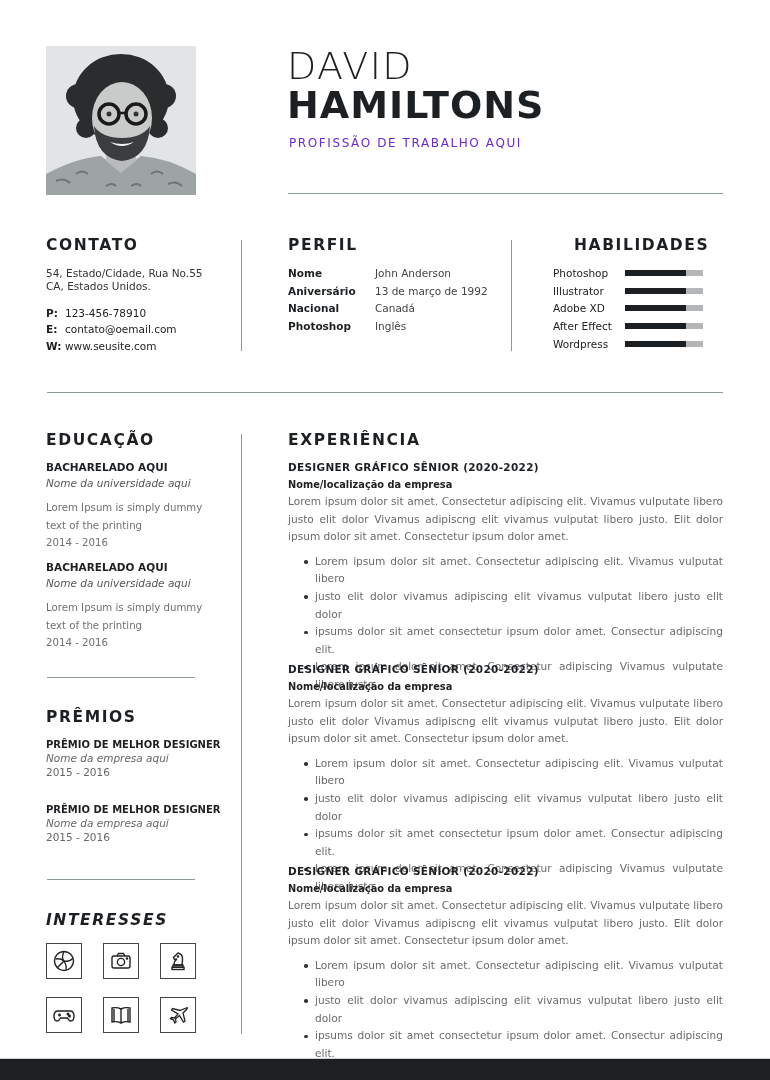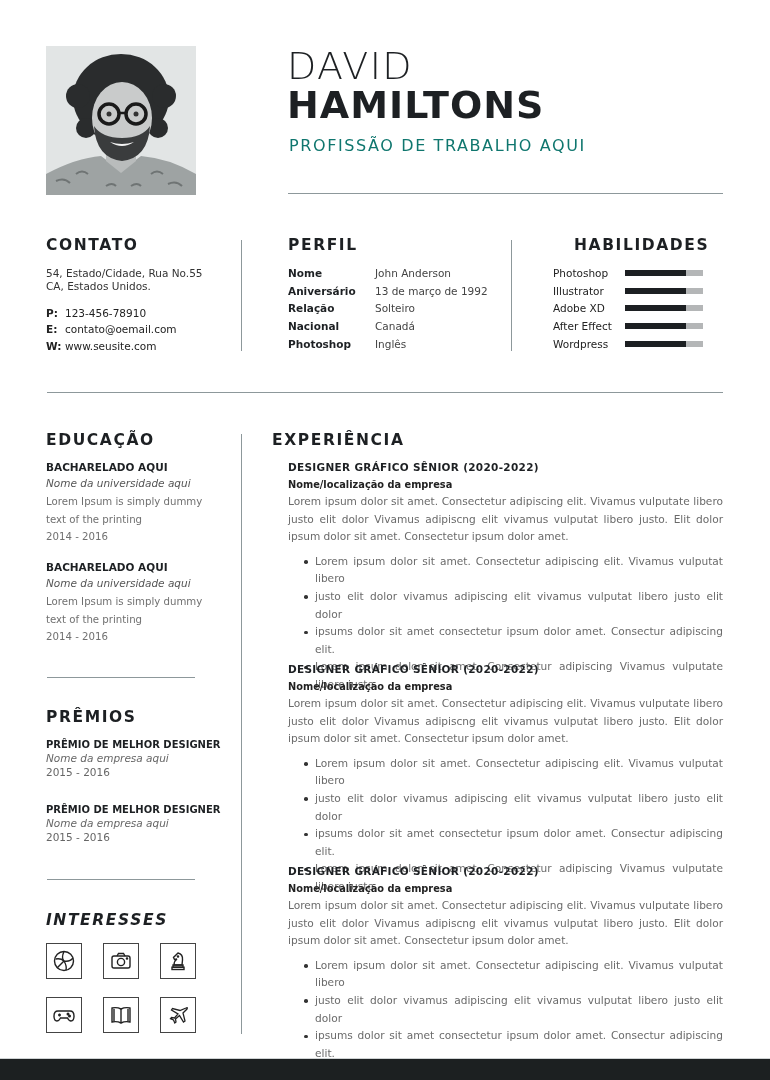--- a/index.html
+++ b/index.html
@@ -8,21 +8,21 @@
 
   .abs { position: absolute; }
 
   
   .photo { left: 46px; top: 46px; width: 150px; height: 149px; background: #dfe3e4; overflow: hidden; }
   .photo svg { width: 100%; height: 100%; display: block; }
 
   
   .first-name { left: 287px; top: 44px; font-family: "DejaVu Sans", sans-serif; font-weight: 300; font-size: 38px; letter-spacing: 1.5px; color: #1d2023; line-height: 44px; font-stretch: condensed; }
   .last-name { left: 287px; top: 83px; font-family: "DejaVu Sans", sans-serif; font-weight: 700; font-size: 38px; letter-spacing: 1px; color: #1d2023; line-height: 44px; }
-  .profession { left: 289px; top: 136px; font-family: "DejaVu Sans", sans-serif; font-size: 16px; letter-spacing: 1.6px; color: #0f766e; font-weight: 500; }
+  .profession { left: 289px; top: 136px; font-family: "DejaVu Sans", sans-serif; font-size: 12px; letter-spacing: 1.6px; color: #6d28d9; font-weight: 500; }
 
   .hline { background: #8d989b; height: 1px; }
   .vline { background: #8d989b; width: 1px; }
 
   .section-title { font-family: "DejaVu Sans", sans-serif; font-weight: 700; font-size: 15.5px; letter-spacing: 1.6px; color: #1d2023; }
 
   .small { font-size: 10.5px; color: #333; line-height: 13px; }
   .contact-row { display: flex; font-size: 10.5px; color: #222; height: 16.3px; align-items: center; }
   .contact-row .k { width: 19px; font-weight: 700; }
 
@@ -30,21 +30,21 @@
   .perfil-row .k { width: 87px; font-weight: 700; color: #1d2023; }
   .perfil-row .v { color: #444; }
 
   .skill-row { display: flex; height: 17.8px; align-items: center; font-size: 10.5px; color: #222; }
   .skill-row .lbl { width: 72px; }
   .bar { width: 78px; height: 6px; background: #b4b6b7; position: relative; }
   .bar .fill { position: absolute; left: 0; top: 0; bottom: 0; background: #1c1f22; }
 
   .edu-title { font-size: 10.5px; font-weight: 700; color: #1d2023; }
   .edu-school { font-size: 10.5px; font-style: italic; color: #555; margin-top: 4px; }
-  .edu-desc { font-size: 10.2px; color: #707070; line-height: 17.5px; margin-top: 4px; }
+  .edu-desc { font-size: 10.2px; color: #707070; line-height: 17.5px; margin-top: 10px; }
 
   .award-title { font-size: 10px; font-weight: 700; color: #1d2023; }
   .award-co { font-size: 10.5px; font-style: italic; color: #666; margin-top: 2px; }
   .award-date { font-size: 10.5px; color: #666; margin-top: 2px; }
 
   .icon-box { width: 36px; height: 36px; border: 1.3px solid #444; display: flex; align-items: center; justify-content: center; }
   .icon-box svg { width: 24px; height: 24px; }
 
   .exp-title { font-size: 10.5px; font-weight: 700; color: #1d2023; letter-spacing: 0.3px; }
   .exp-co { font-size: 9.8px; font-weight: 600; color: #222; margin-top: 6px; }
@@ -117,24 +117,20 @@
 <div class="abs" style="left:288px; top:264px;">
   <div class="perfil-row">
       <span class="k">Nome</span>
       <span class="v">John Anderson</span>
     </div>
   <div class="perfil-row">
       <span class="k">Aniversário</span>
       <span class="v">13 de março de 1992</span>
     </div>
   <div class="perfil-row">
-      <span class="k">Relação</span>
-      <span class="v">Solteiro</span>
-    </div>
-  <div class="perfil-row">
       <span class="k">Nacional</span>
       <span class="v">Canadá</span>
     </div>
   <div class="perfil-row">
       <span class="k">Photoshop</span>
       <span class="v">Inglês</span>
     </div>
 </div>
 <div class="abs vline" style="left:511px; top:240px; height:111px;"></div>
 
@@ -247,21 +243,21 @@
       <path d="M12 6 V20"></path>
       <path d="M5 6 V18 M19 6 V18"></path>
     </svg>
 </div>
 <div class="abs icon-box" style="left:160px; top:997px;">
   <svg viewBox="0 0 24 24" fill="none" stroke="#222" stroke-width="1.3">
       <path d="M20 5 Q22 4 21 6 L17 10 L19 18 L17.5 19 L13.5 12.5 L9.5 16 L10 19 L8.8 20 L7.5 17 L4.5 15.7 L5.5 14.5 L8.5 15 L12 11 L5.5 7 L6.5 5.5 L14 7.5 Z"></path>
     </svg>
 </div>
 
-<div class="abs section-title" style="left:272px; top:431px;">EXPERIÊNCIA</div>
+<div class="abs section-title" style="left:288px; top:431px;">EXPERIÊNCIA</div>
 
 <div class="abs" style="left:288px; top:461px;">
   <div class="exp-title">DESIGNER GRÁFICO SÊNIOR (2020-2022)</div>
   <div class="exp-co">Nome/localização da empresa</div>
   <div class="exp-desc">Lorem ipsum dolor sit amet. Consectetur adipiscing elit. Vivamus vulputate libero justo elit dolor Vivamus adipiscng elit vivamus vulputat libero justo. Elit dolor ipsum dolor sit amet. Consectetur ipsum dolor amet.</div>
   <ul class="exp-bullets">
     <li>Lorem ipsum dolor sit amet. Consectetur adipiscing elit. Vivamus vulputat libero</li>
     <li>justo elit dolor vivamus adipiscing elit vivamus vulputat libero justo elit dolor</li>
     <li>ipsums dolor sit amet consectetur ipsum dolor amet. Consectur adipiscing elit.</li>
     <li>Lorem ipsum dolor sit amet. Consectetur adipiscing Vivamus vulputate libero justo</li>

